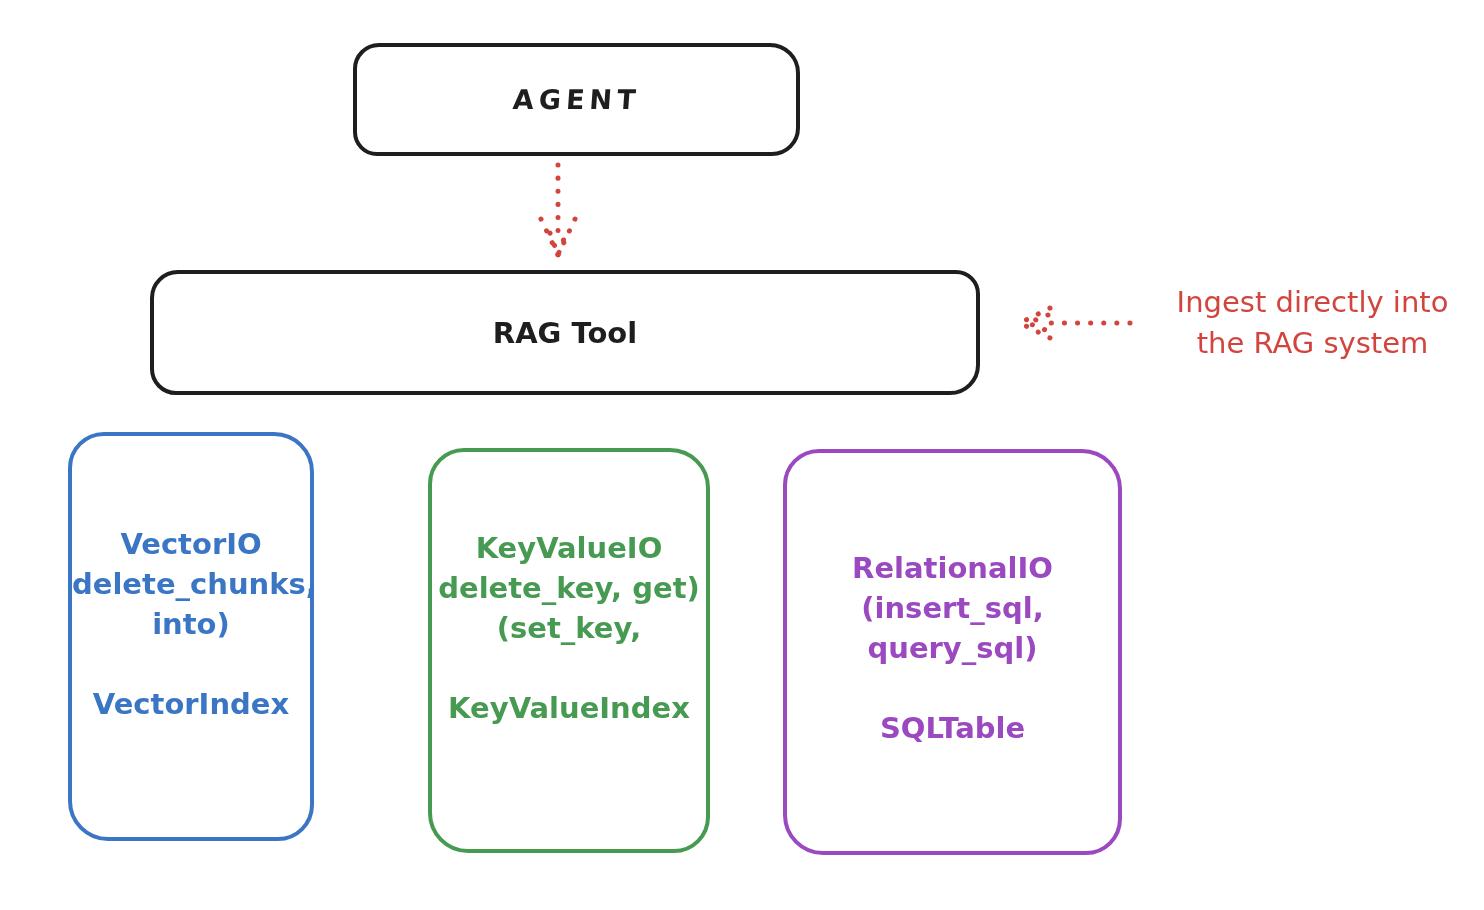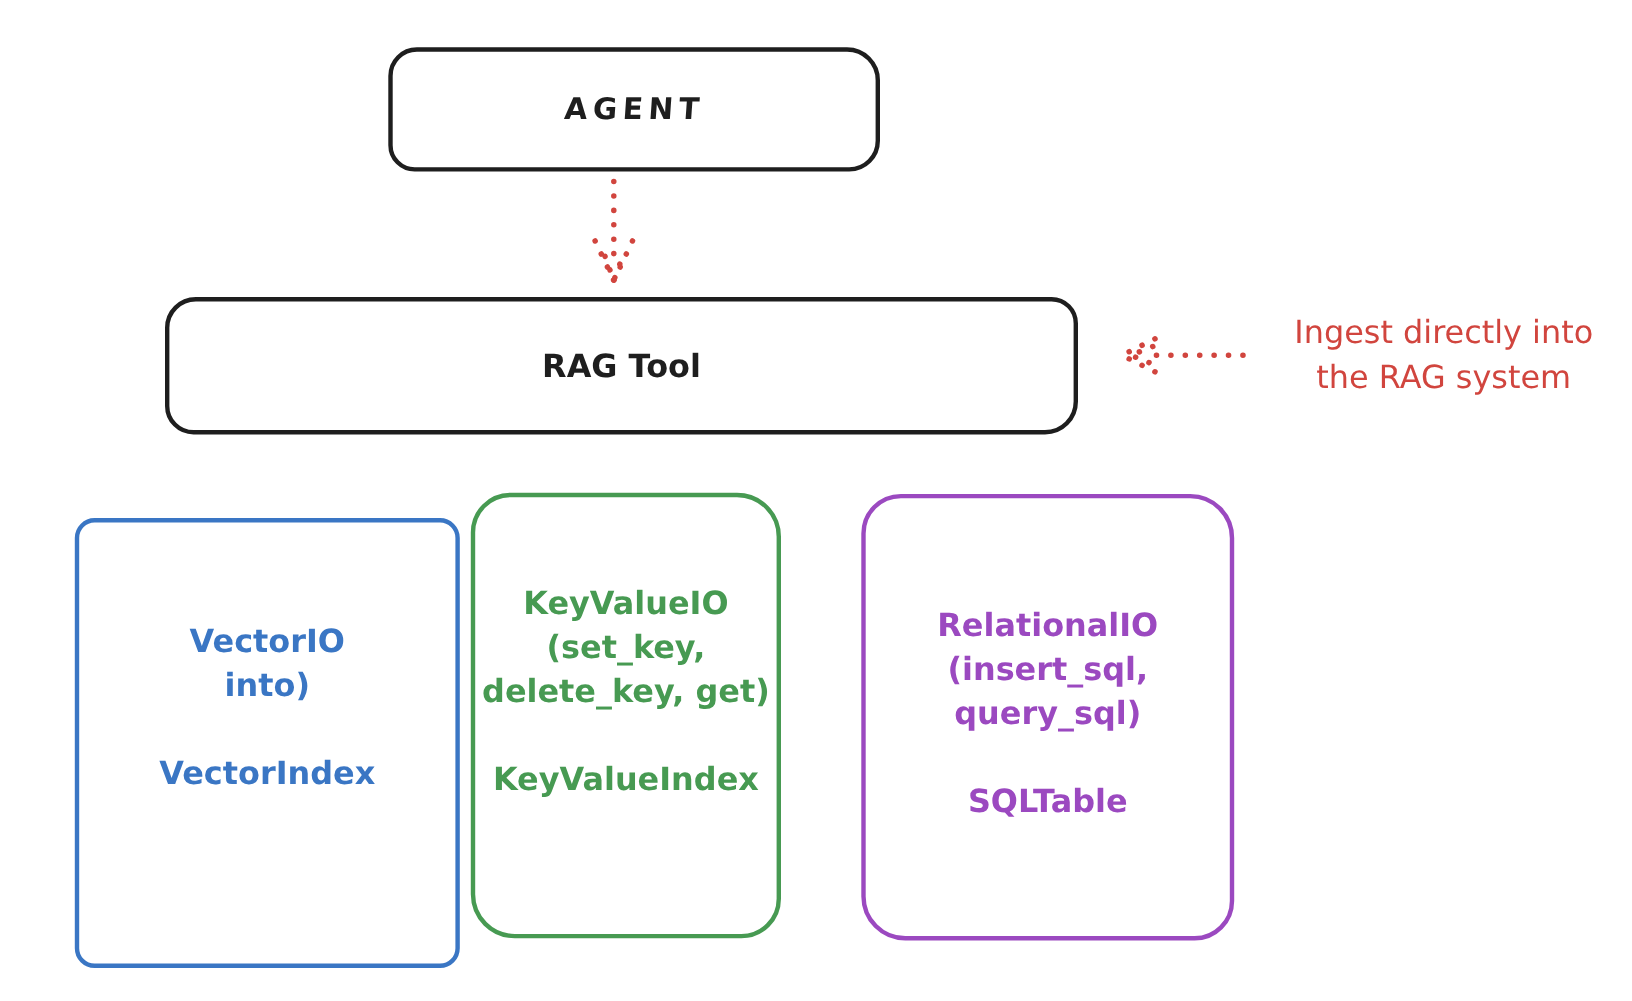--- a/index.html
+++ b/index.html
@@ -66,21 +66,21 @@
     position: absolute;
     border: 4px solid var(--c);
     border-radius: 36px 40px 36px 40px;
     color: var(--c);
     text-align: center;
     font-size: 29px;
     font-weight: 600;
     line-height: 40px;
     background: #ffffff;
   }
-  .io-box-vector { left: 68px;  top: 471px; width: 350px; height: 409px; padding-top: 88px; border-radius: 18px; }
+  .io-box-vector { left: 68px;  top: 432px; width: 246px; height: 409px; padding-top: 88px; }
   .io-box-keyvalue { left: 428px; top: 448px; width: 282px; height: 405px; padding-top: 76px; }
   .io-box-relational { left: 783px; top: 449px; width: 339px; height: 406px; padding-top: 95px; }
   .io-index-label { margin-top: 40px; }
 </style>
 </head>
 <body>
 
 <div class="canvas">
 
   <div class="node agent-box" style="--c: #1e1e1e;">
@@ -105,28 +105,29 @@
     <path d="M34 14 L14 22 L34 30"></path>
   </svg>
 
   <div class="annotation" style="--c: #d1453e;">
     <div>Ingest directly into</div>
     <div>the RAG system</div>
   </div>
 
   <div class="io-box io-box-vector" style="--c: #3a76c4;">
     <div>VectorIO</div>
+    <div>delete_chunks,</div>
     <div>into)</div>
     <div class="io-index-label">VectorIndex</div>
   </div>
 
   <div class="io-box io-box-keyvalue" style="--c: #479a52;">
     <div>KeyValueIO</div>
+    <div>delete_key, get)</div>
     <div>(set_key,</div>
-    <div>delete_key, get)</div>
     <div class="io-index-label">KeyValueIndex</div>
   </div>
 
   <div class="io-box io-box-relational" style="--c: #9b49c0;">
     <div>RelationalIO</div>
     <div>(insert_sql,</div>
     <div>query_sql)</div>
     <div class="io-index-label">SQLTable</div>
   </div>
 

